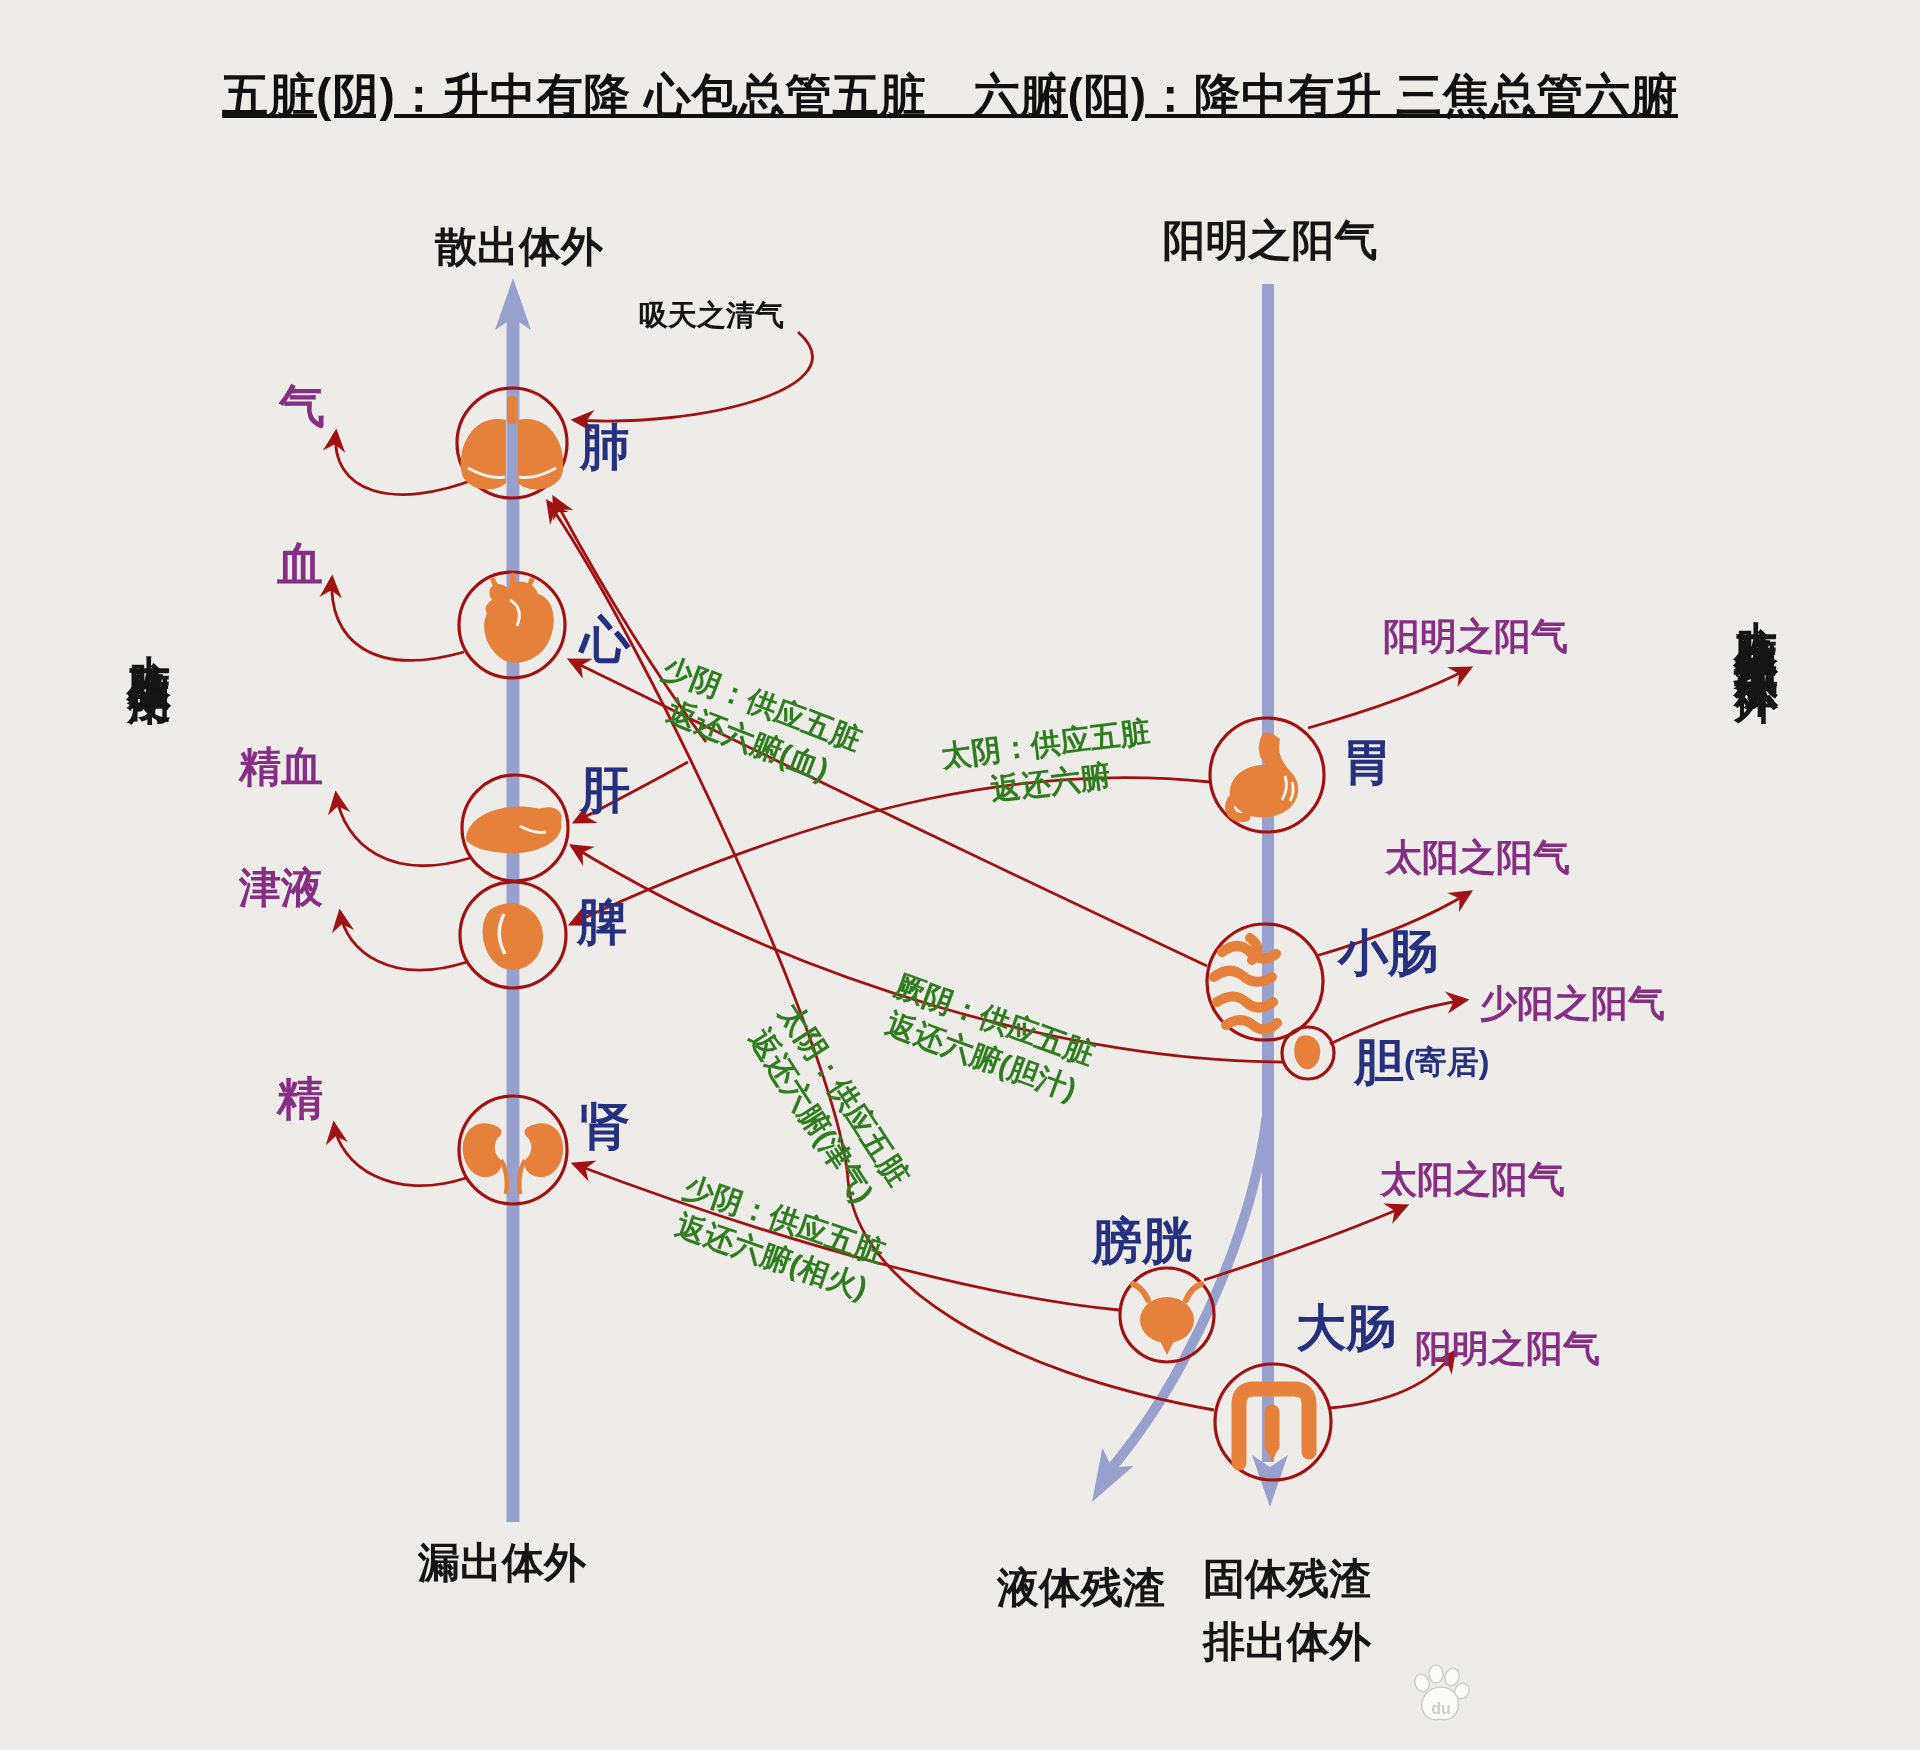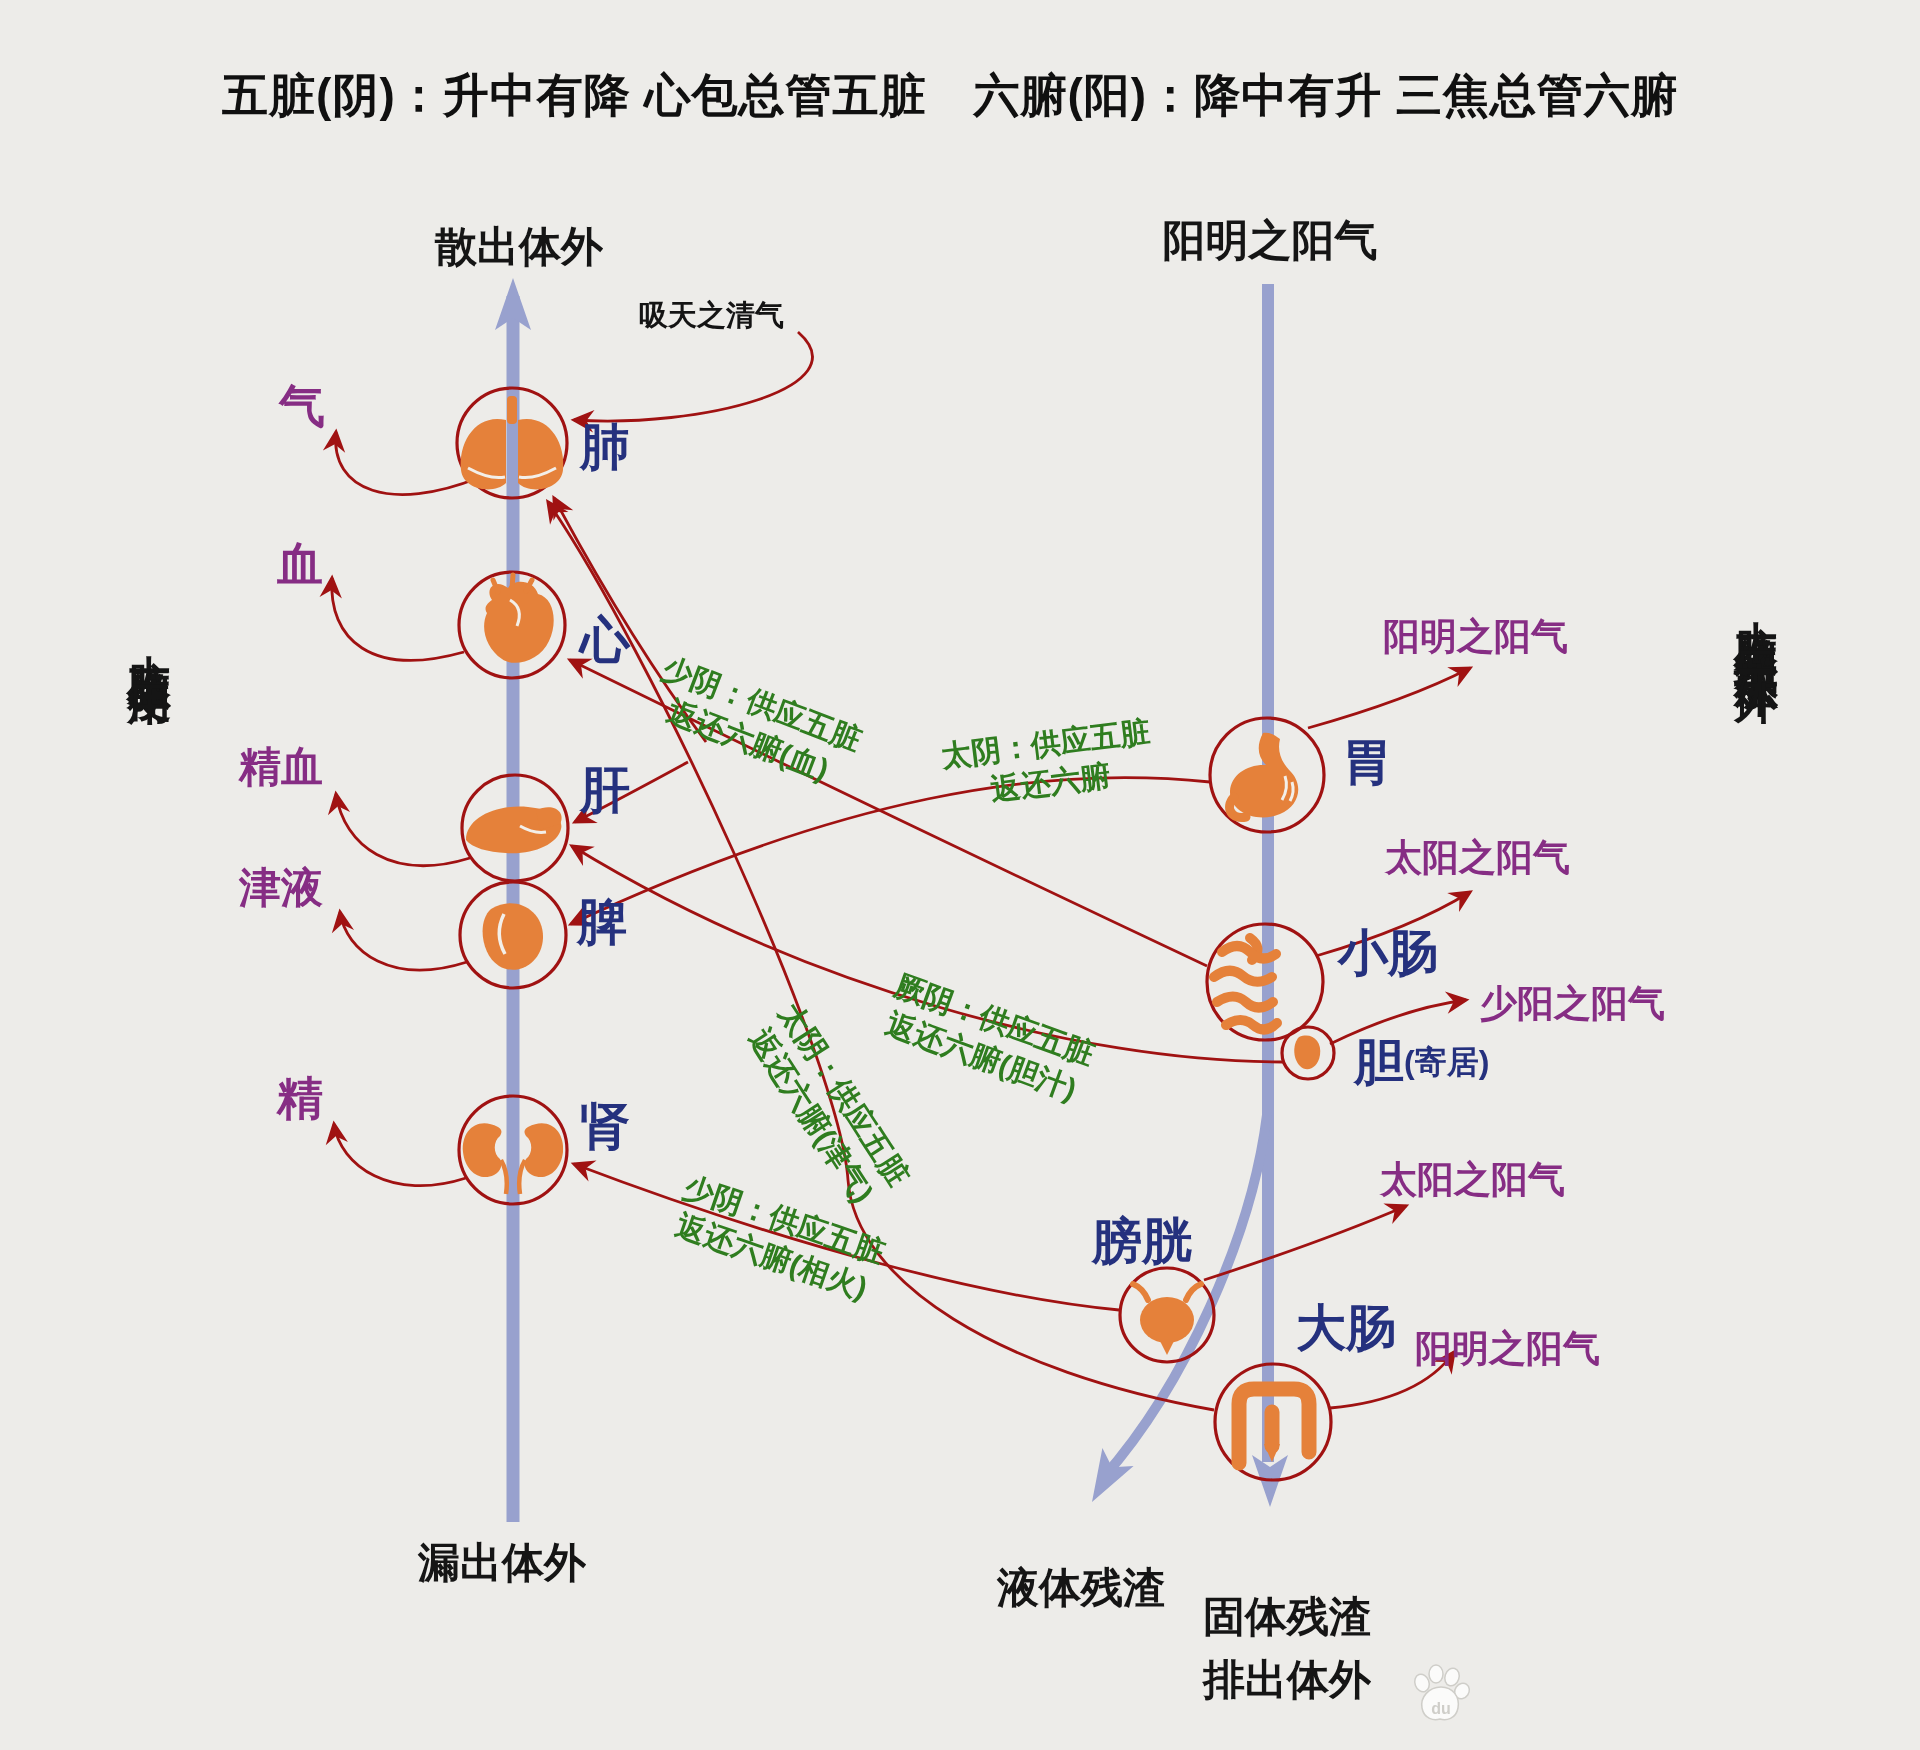--- a/index.html
+++ b/index.html
@@ -5,32 +5,32 @@
   html,body{margin:0;padding:0;background:#d8d6d2;}
   .canvas{
     position:relative;width:1920px;height:1750px;overflow:hidden;
     background:#edece9;
     font-family:"Liberation Sans","DejaVu Sans",sans-serif;
   }
   .canvas svg.layer{position:absolute;left:0;top:0;}
   .t{position:absolute;transform:translate(-50%,-50%);white-space:nowrap;}
   .tL{position:absolute;transform:translateY(-50%);white-space:nowrap;}
   .tV{position:absolute;writing-mode:vertical-rl;text-orientation:upright;transform:translateX(-50%);white-space:nowrap;}
-  .title{font-size:46px;font-weight:900;color:#101010;letter-spacing:1px;}
+  .title{font-size:46px;font-weight:900;color:#101010;letter-spacing:1px;text-decoration:underline;}
   .blackLbl{font-size:42px;font-weight:800;color:#151515;}
   .sideTxt{font-size:44px;font-weight:700;color:#151515;letter-spacing:6px;}
   .navy{color:#25317e;font-weight:900;font-size:50px;}
   .purpleBig{color:#862d84;font-weight:700;font-size:46px;}
   .purpleMed{color:#862d84;font-weight:700;font-size:42px;}
   .purpleR{color:#862d84;font-weight:700;font-size:37px;}
   .note{font-size:29px;font-weight:600;color:#141414;padding-left:6px;}
   .chan{position:absolute;color:#2f7d1f;font-weight:700;font-size:30px;line-height:1.3;text-align:center;white-space:nowrap;transform:translate(-50%,-50%) rotate(var(--r));}
   .gbRow{display:flex;align-items:center;}
   .gbRow .gbNote{font-size:32px;font-weight:900;color:#25317e;text-align:center;}
-  .solid2{text-align:center;line-height:1.5;margin-top:38px;}
+  .solid2{text-align:center;line-height:1.5;}
   .solid2 span{display:block;}
   .watermark{position:absolute;left:1408px;top:1645px;display:flex;align-items:flex-end;gap:6px;margin-top:16px;}
   .watermark .wmText{font-size:52px;font-weight:700;color:#fdfdfd;-webkit-text-stroke:1.5px #c9c8c5;text-shadow:0 0 3px #cfcec9;}
 </style>
 </head>
 <body>
 
 <div class="canvas">
 
   <svg class="layer" width="1920" height="1750" viewBox="0 0 1920 1750">

